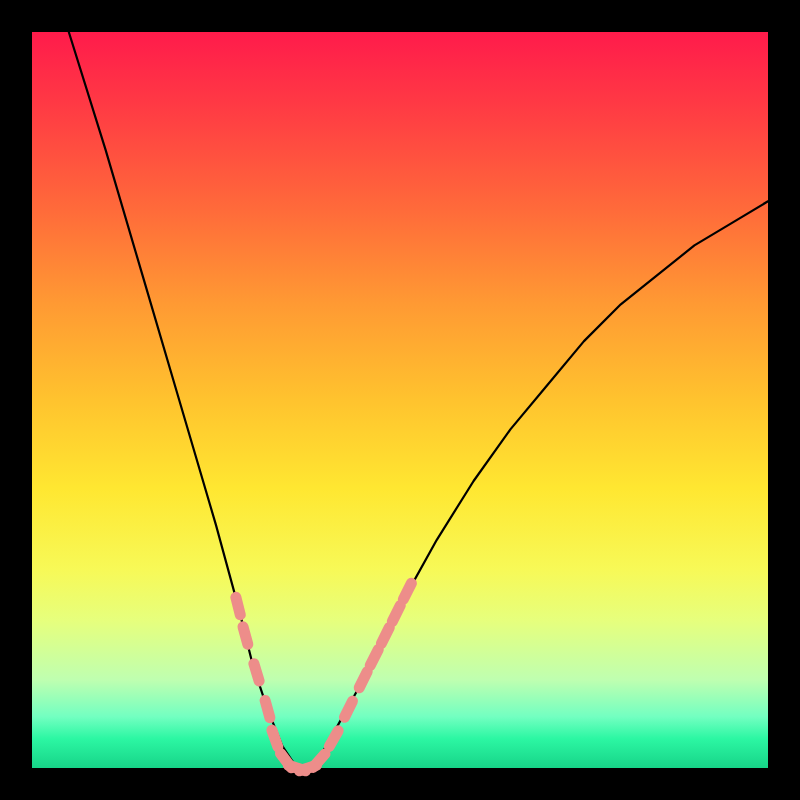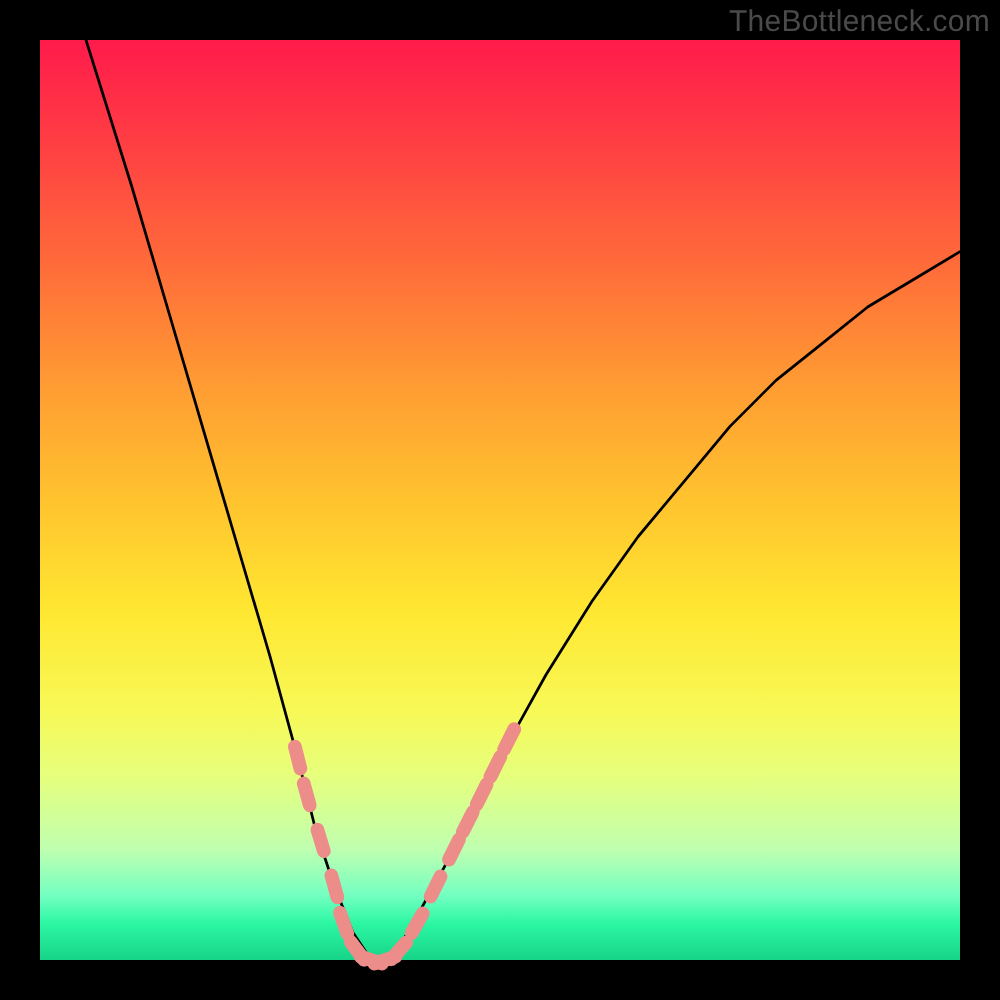--- a/index.html
+++ b/index.html
@@ -81,14 +81,13 @@
           <line x1="297.3" y1="714.4" x2="306.2" y2="698.7" stroke="#ed8d8a" stroke-width="11" stroke-linecap="round"></line>
           <line x1="312.5" y1="685.2" x2="320.5" y2="669.1" stroke="#ed8d8a" stroke-width="11" stroke-linecap="round"></line>
           <line x1="327.2" y1="655.7" x2="335.2" y2="639.6" stroke="#ed8d8a" stroke-width="11" stroke-linecap="round"></line>
           <line x1="338.2" y1="633.6" x2="346.3" y2="617.6" stroke="#ed8d8a" stroke-width="11" stroke-linecap="round"></line>
           <line x1="349.3" y1="611.6" x2="357.3" y2="595.5" stroke="#ed8d8a" stroke-width="11" stroke-linecap="round"></line>
           <line x1="360.3" y1="589.5" x2="368.3" y2="573.4" stroke="#ed8d8a" stroke-width="11" stroke-linecap="round"></line>
           <line x1="371.3" y1="567.4" x2="379.4" y2="551.3" stroke="#ed8d8a" stroke-width="11" stroke-linecap="round"></line>
         </g>
     </svg>
   </div>
-  <div class="watermark">TheBottleneck.com</div>
 </div>
 
 </body></html>

